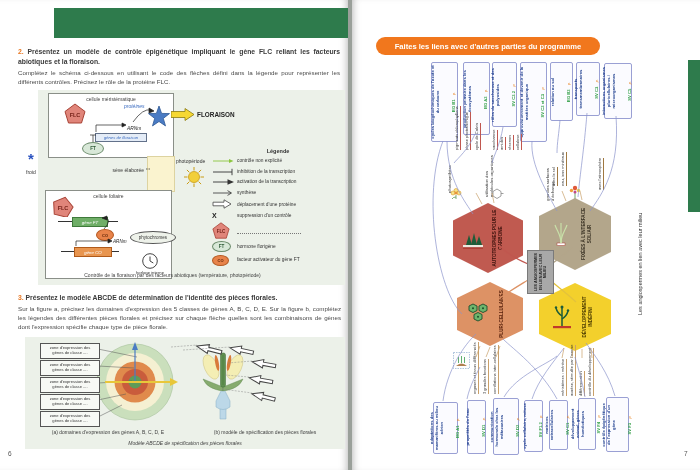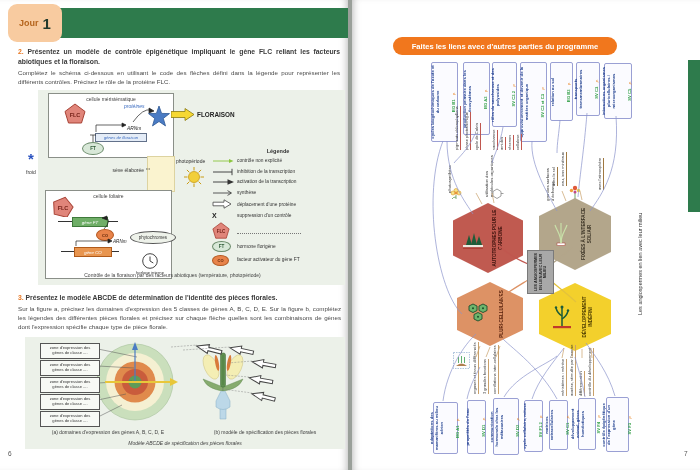--- a/index.html
+++ b/index.html
@@ -35,21 +35,21 @@
   .phyoval{background:#eef2ea;border:0.7px solid #555;color:#333;font-size:4.5px;font-weight:normal;}
   .legrow{display:flex;align-items:center;margin-bottom:2.6px;}
   .legsym{width:25px;flex:0 0 25px;display:flex;justify-content:flex-start;align-items:center;}
   .legtxt{font-size:4.8px;color:#333;line-height:1.15;}
   .dotline{width:64px;border-bottom:1px dotted #777;height:4px;}
   .cap{font-size:5px;color:#3f3f3f;text-align:center;}
   .zonebox{position:absolute;width:58px;height:13px;background:#f7f9f5;border:0.7px solid #555;
            font-size:4.1px;color:#333;text-align:center;line-height:1.35;padding-top:0.5px;}
   .pnum{position:absolute;font-size:6.5px;color:#555;}
   
-  .banner{position:absolute;left:41px;top:37px;width:224px;height:18px;background:#f1771d;border-radius:9px;
+  .banner{position:absolute;left:24px;top:37px;width:224px;height:18px;background:#f1771d;border-radius:9px;
           display:flex;align-items:center;justify-content:center;color:#fff;font-weight:bold;font-size:7.6px;}
   .cbox{position:absolute;background:#fbfbff;border:0.9px solid #9aa0d4;border-radius:2px;}
   .clabel{display:block;font-size:4.2px;line-height:1.18;color:#1f3f8f;font-weight:bold;}
   .cref{color:#2f9e44;font-size:4.2px;font-weight:bold;}
   .cpage{color:#e8821e;font-size:3.6px;font-style:italic;}
   .hex{position:absolute;clip-path:polygon(50% 0,100% 25%,100% 75%,50% 100%,0 75%,0 25%);}
   .hexlbl{font-weight:bold;line-height:1.25;}
   .tag{font-size:4px;color:#333;border-bottom:1.4px solid #c0574f;padding-bottom:0.5px;line-height:1.1;}
   .ttag{font-size:4px;color:#333;border-bottom:1.4px solid #a07840;padding-bottom:0.5px;line-height:1.1;}
   .mlab{font-size:4.3px;color:#333;line-height:1.2;}
@@ -57,24 +57,20 @@
   .gutter{position:absolute;left:348px;top:0;width:4px;height:470px;background:#9aa09a;}
   .greenbar{position:absolute;left:336px;top:60px;width:12px;height:152px;background:#2e7b4c;}
 </style>
 </head>
 <body>
 
 <div id="canvas">
 
   <div class="page" id="pageL">
     <div class="hbar"></div>
-    <div class="jour">
-      <span class="w">Jour</span>
-      <span class="n">1</span>
-    </div>
 
     <div class="abs qtitle" style="left:18px;top:47px;width:322px;">
       <span class="qnum">2.</span>
       <span>Présentez un modèle de contrôle épigénétique impliquant le gène FLC reliant les facteurs abiotiques et la floraison.</span>
     </div>
     <div class="abs qbody" style="left:18px;top:69px;width:322px;">Complétez le schéma ci-dessous en utilisant le code des flèches défini dans la légende pour représenter les différents contrôles. Précisez le rôle de la protéine FLC.</div>
 
     <div class="panel" style="left:38px;top:90px;width:307px;height:195px;"></div>
 
     <div class="cellbox" style="left:48px;top:93px;width:124px;height:63px;">

